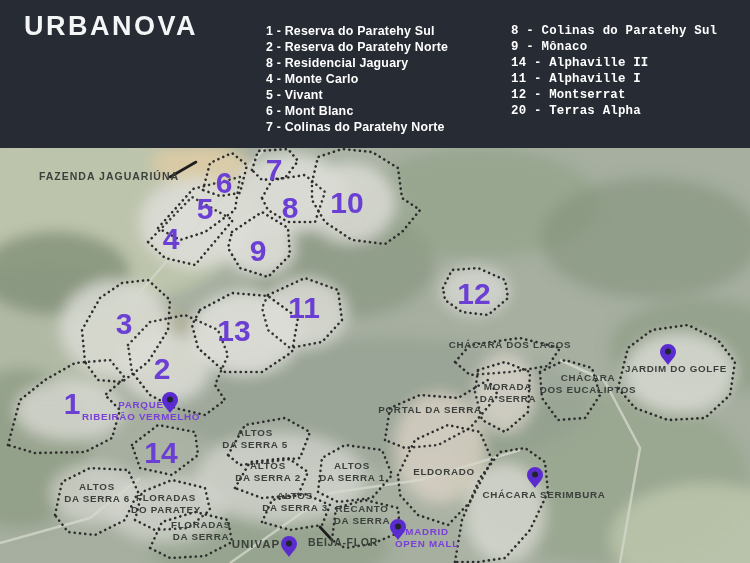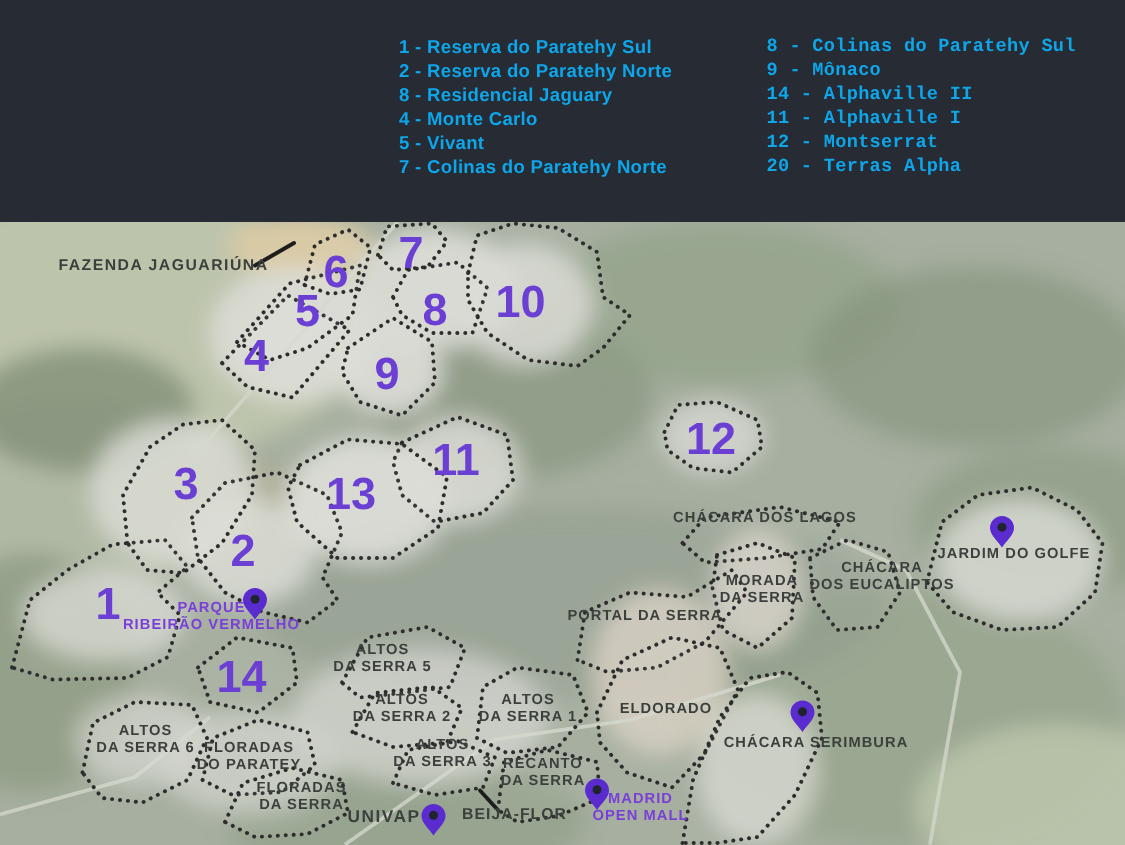--- a/index.html
+++ b/index.html
@@ -5,41 +5,43 @@
   html,body{margin:0;padding:0;}
   body{
     width:750px;height:563px;overflow:hidden;position:relative;
     background:#262b34;
     font-family:"Liberation Sans","DejaVu Sans",sans-serif;
   }
   .header{position:relative;width:750px;height:148px;background:#262b34;color:#f4f5f6;}
   .title{position:absolute;left:24px;top:11px;font-size:27px;font-weight:bold;letter-spacing:2.5px;}
   .subtitle{position:absolute;left:25px;top:41px;font-size:11.5px;font-weight:bold;letter-spacing:0.9px;color:#e9ebee;}
   ul.legend{position:absolute;top:23px;margin:0;padding:0;list-style:none;
-    font-size:12.4px;line-height:16px;font-weight:bold;letter-spacing:0.2px;color:#0ea5e9;}
+    font-size:12.4px;line-height:16px;font-weight:bold;letter-spacing:0.2px;color:#ffffff;}
   .legend.col1{left:266px;}
   .legend.col2{left:511px;font-family:Liberation Mono, monospace;}
   .map-wrap{position:absolute;left:0;top:148px;width:750px;height:415px;background:#f0abfc;}
   svg{display:block;}
   .region{fill:rgba(255,255,255,0.05);stroke:#2d2d2d;stroke-width:2.6;
     stroke-dasharray:0.1 5.2;stroke-linecap:round;stroke-linejoin:round;}
   .num{font-weight:bold;font-size:30px;text-anchor:middle;}
   .maplabel{font-weight:bold;text-anchor:middle;}
   .leader{stroke:#1d1d1d;stroke-width:2.6;stroke-linecap:round;}
 </style>
 </head>
 <body>
 
 <div class="header">
+  <div class="title">URBANOVA</div>
   <ul class="legend col1">
       <li>1 - Reserva do Paratehy Sul</li>
       <li>2 - Reserva do Paratehy Norte</li>
       <li>8 - Residencial Jaguary</li>
       <li>4 - Monte Carlo</li>
       <li>5 - Vivant</li>
+      <li>6 - Mont Blanc</li>
       <li>7 - Colinas do Paratehy Norte</li>
     </ul>
   <ul class="legend col2">
       <li>8 - Colinas do Paratehy Sul</li>
       <li>9 - Mônaco</li>
       <li>14 - Alphaville II</li>
       <li>11 - Alphaville I</li>
       <li>12 - Montserrat</li>
       <li>20 - Terras Alpha</li>
     </ul>

